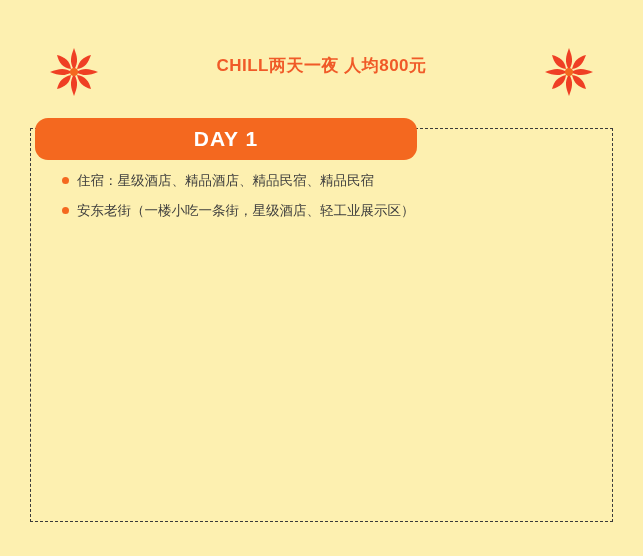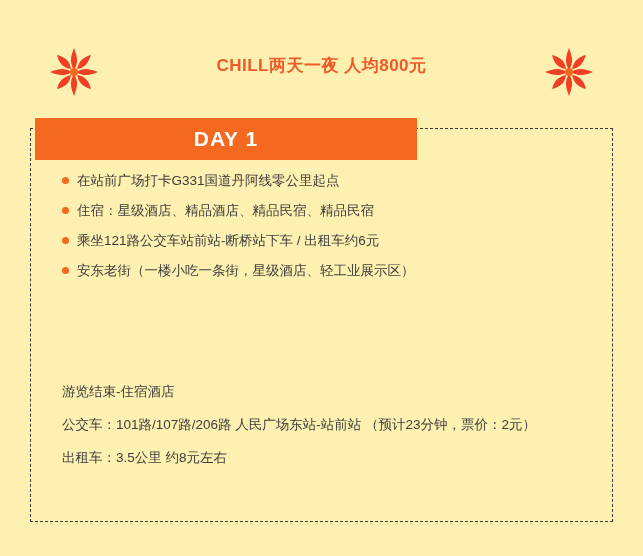--- a/index.html
+++ b/index.html
@@ -63,20 +63,21 @@
   .day-banner {
     position: absolute;
     left: 35px;
     top: 118px;
     width: 382px;
     height: 42px;
     background: #f4681f;
     display: flex;
     align-items: center;
     justify-content: center;
+    border-radius: 13px;
   }
   .day-banner-text {
     color: #ffffff;
     font-size: 21px;
     font-weight: bold;
     letter-spacing: 1px;
   }
 
   
   .list {
@@ -162,35 +163,22 @@
 
   <div class="card"></div>
 
   <div class="day-banner">
     <span class="day-banner-text">DAY 1</span>
   </div>
 
   <div class="list">
     <div class="bullet-row">
       <span class="bullet-dot"></span>
-      <span class="bullet-text">在站前广场打卡G331国道丹阿线零公里起点</span>
-    </div>
-    <div class="bullet-row">
-      <span class="bullet-dot"></span>
       <span class="bullet-text">住宿：星级酒店、精品酒店、精品民宿、精品民宿</span>
-    </div>
-    <div class="bullet-row">
-      <span class="bullet-dot"></span>
-      <span class="bullet-text">乘坐121路公交车站前站-断桥站下车 / 出租车约6元</span>
     </div>
     <div class="bullet-row">
       <span class="bullet-dot"></span>
       <span class="bullet-text">安东老街（一楼小吃一条街，星级酒店、轻工业展示区）</span>
     </div>
   </div>
 
-  <div class="plain-block">
-    <div class="plain-row">游览结束-住宿酒店</div>
-    <div class="plain-row">公交车：101路/107路/206路 人民广场东站-站前站 （预计23分钟，票价：2元）</div>
-    <div class="plain-row">出租车：3.5公里 约8元左右</div>
-  </div>
 
 </div>
 
 </body></html>

